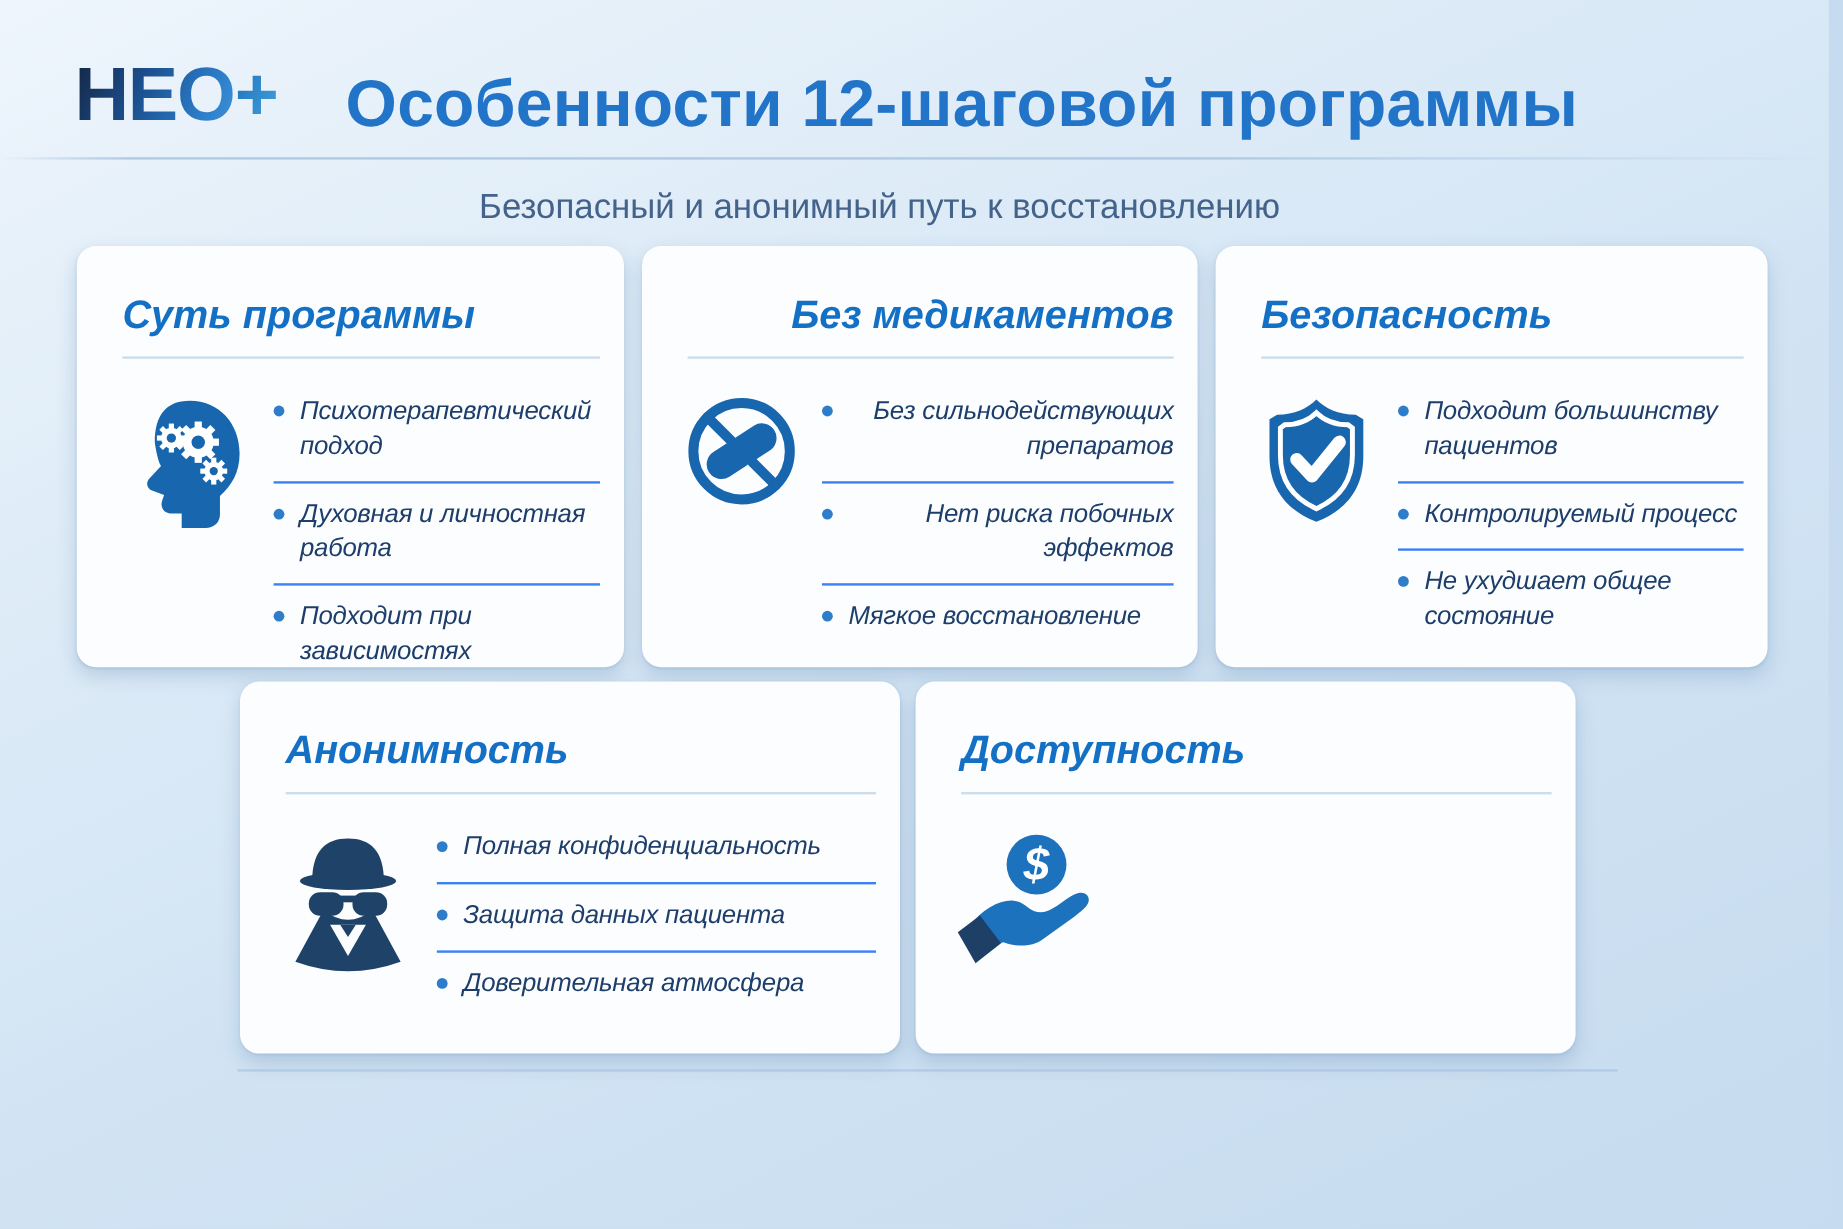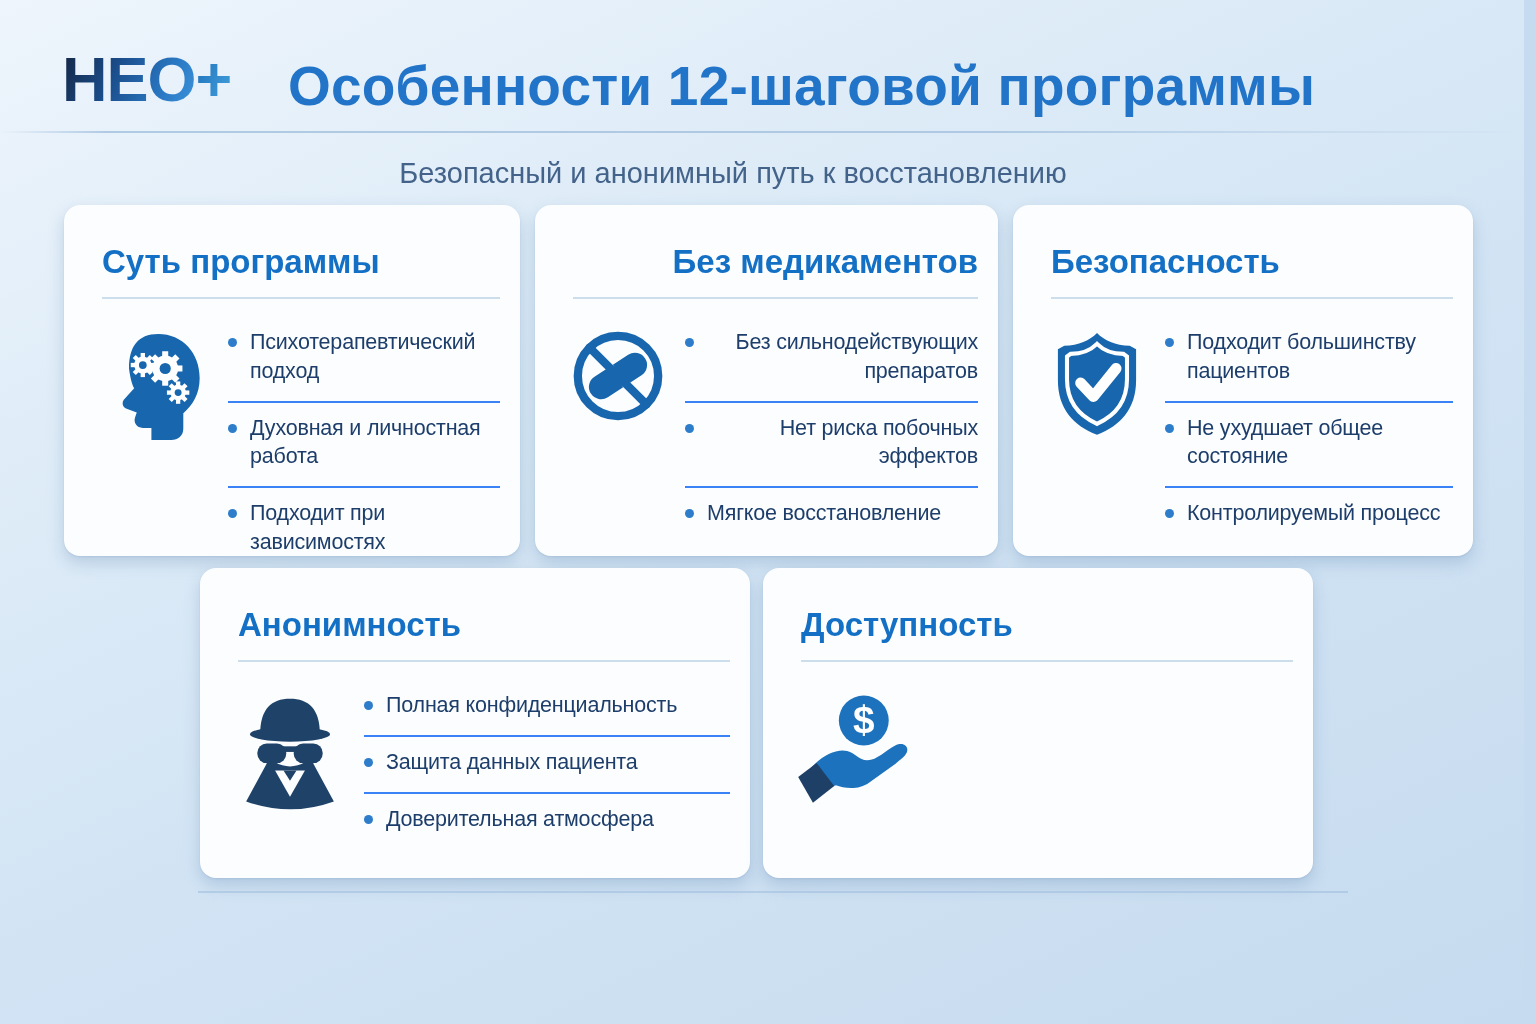--- a/index.html
+++ b/index.html
@@ -67,21 +67,21 @@
     top: 144px; left: 0;
     width: 1466px;
     text-align: center;
     font-size: 29px;
     font-weight: 400;
     color: #44638a;
     margin-top: 13px;
   }
 
   
-  .row { position: absolute; display: flex; }
+  .row { position: absolute; display: flex; font-style: italic; }
   .row-1 { left: 64px; top: 205px; gap: 15px; }
   .row-2 { left: 200px; top: 568px; gap: 13px; }
 
   .card {
     background: #fcfdfe;
     border-radius: 16px;
     box-shadow: 0 7px 16px rgba(104, 140, 181, 0.32), 0 1px 2px rgba(104,140,181,0.18);
     padding: 30px 20px 0 38px;
   }
   .row-1 .card { height: 351px; }
@@ -246,25 +246,25 @@
             <path fill="none" stroke="#ffffff" stroke-width="12" stroke-linecap="round" stroke-linejoin="round" d="M37 60 L51 75 L76 44"></path>
           </svg>
         </div>
         <ul class="bullets">
           <li>
               <span class="dot"></span>
               <span>Подходит большинству пациентов</span>
             </li>
           <li>
               <span class="dot"></span>
+              <span>Контролируемый процесс</span>
+            </li>
+          <li>
+              <span class="dot"></span>
               <span>Не ухудшает общее состояние</span>
-            </li>
-          <li>
-              <span class="dot"></span>
-              <span>Контролируемый процесс</span>
             </li>
         </ul>
       </div>
     </article>
   </section>
 
   <section class="row row-2">
 
     <article class="card">
       <h2 class="card-title">Анонимность</h2>

